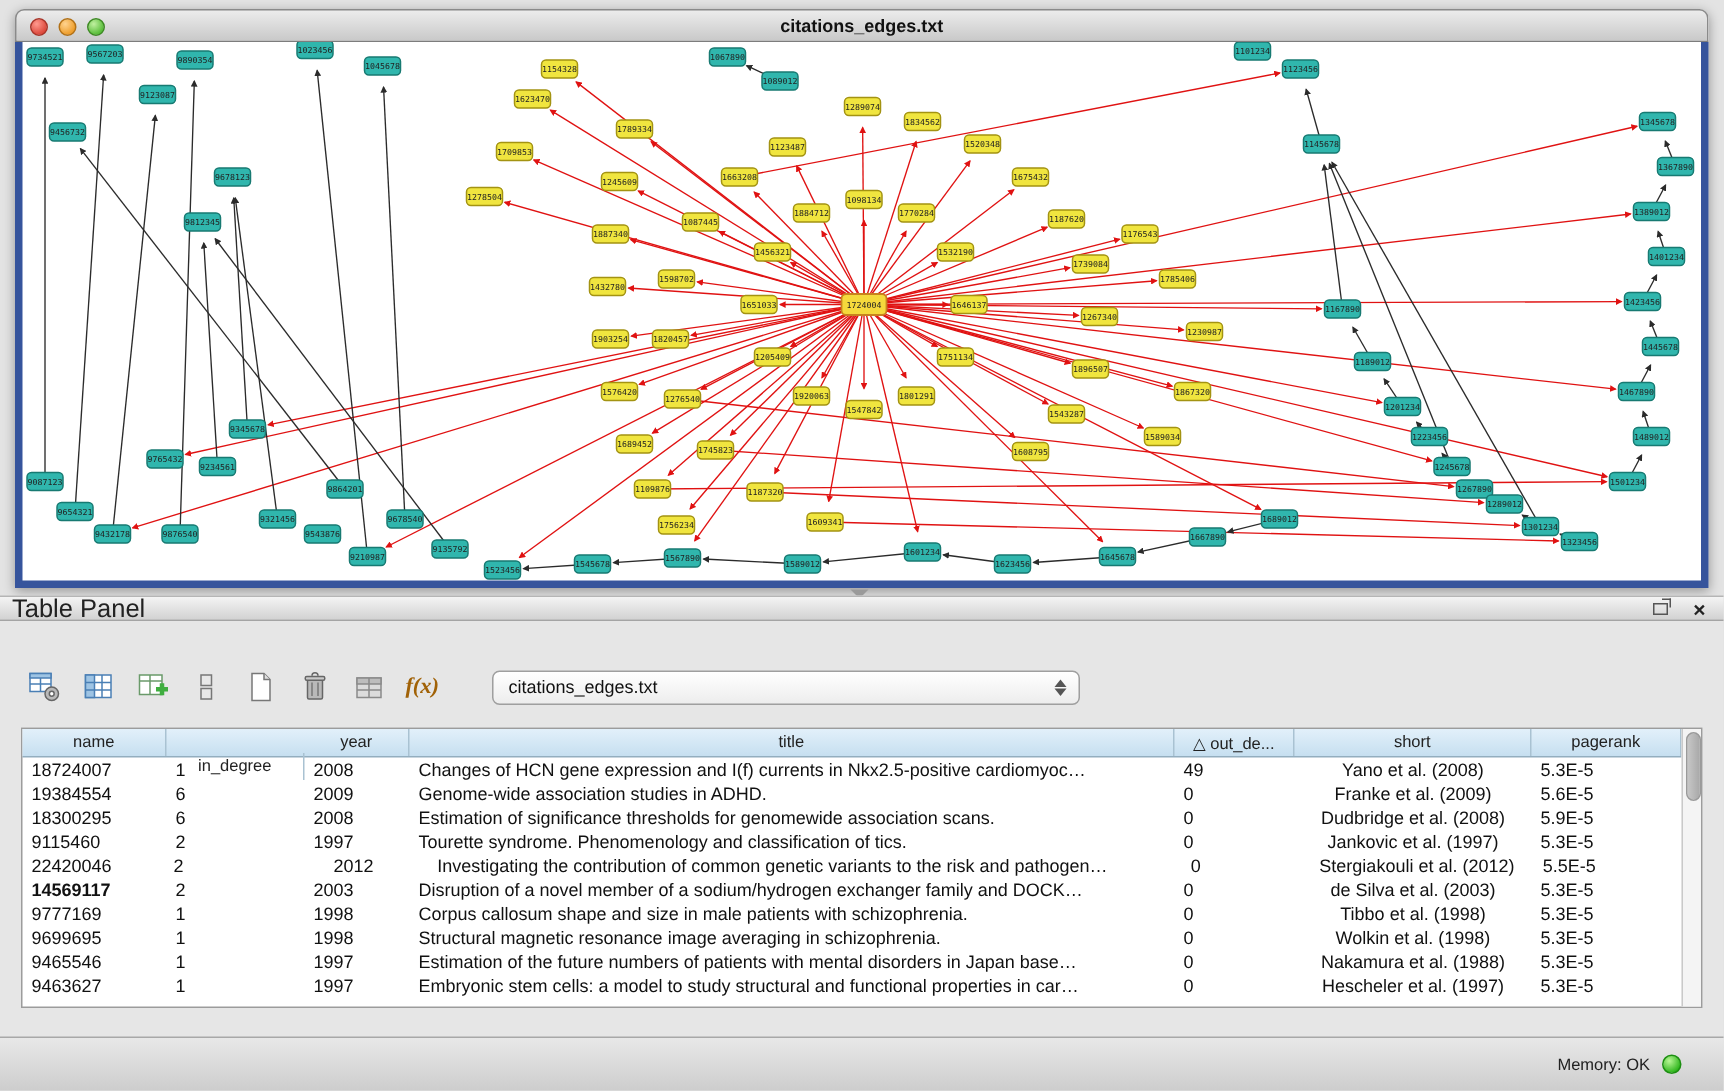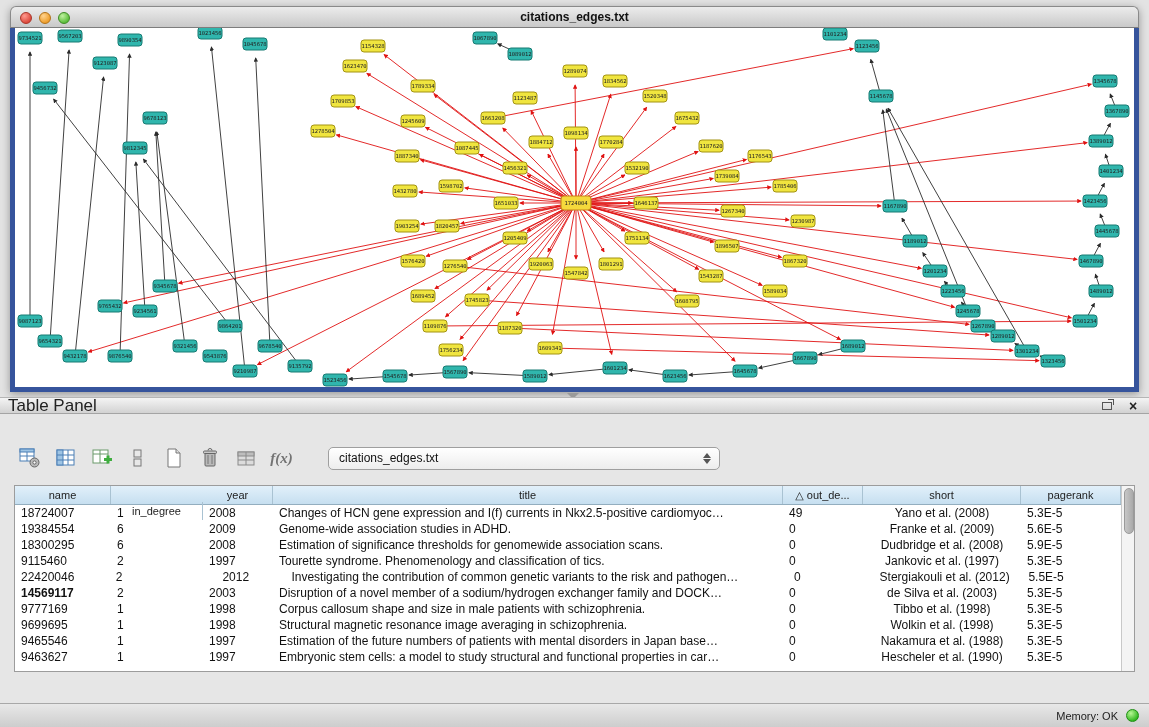--- a/index.html
+++ b/index.html
@@ -35,21 +35,21 @@
   .panel-title { font-size:17px; color:#222; }
   .panel-header .spacer { flex:1; }
   .ph-icon { width:16px; height:14px; margin-left:10px; display:flex; align-items:center; justify-content:center; cursor:default; }
   .float-box { width:10px; height:8px; border:1.5px solid #555; position:relative; }
   .float-box:after { content:""; position:absolute; right:-3px; top:-4px; width:5px; height:5px; border-top:1.5px solid #555; border-right:1.5px solid #555; }
   .close-x { font-size:14px; font-weight:bold; color:#222; line-height:14px; }
 
   
   .toolbar { position:absolute; left:16px; top:46px; height:30px; display:flex; align-items:center; gap:9px; }
   .tb-icon { width:27px; height:27px; display:flex; align-items:center; justify-content:center; border-radius:4px; }
-  .fx-label { font-size:15px; font-style:italic; font-weight:bold; color:#737373; font-family:"Liberation Serif", serif; }
+  .fx-label { font-size:15px; font-style:italic; font-weight:bold; color:#a16207; font-family:"Liberation Serif", serif; }
   .combo { margin-left:24px; width:392px; height:23px; background:linear-gradient(#ffffff,#ededed); border:1px solid #9f9f9f; border-radius:5px; display:flex; align-items:center; padding:0 6px 0 10px; box-shadow:inset 0 1px 1px rgba(255,255,255,.8); }
   .combo-text { flex:1; font-size:12px; color:#111; }
   .combo-arrows { display:flex; flex-direction:column; align-items:center; gap:1px; padding-right:2px; }
   .combo-arrows i { width:0; height:0; border-left:4px solid transparent; border-right:4px solid transparent; display:block; }
   .combo-arrows .up { border-bottom:5px solid #555; }
   .combo-arrows .dn { border-top:5px solid #555; }
 
   
   .table-box { position:absolute; left:14px; top:88px; width:1121px; height:187px; background:#ffffff; border:1px solid #9c9c9c; display:flex; }
   .table-main { width:1106px; }
@@ -63,21 +63,21 @@
   .vthumb { position:absolute; left:2px; top:2px; width:10px; height:46px; background:linear-gradient(90deg,#c7c7c7,#a9a9a9); border-radius:5px; border:1px solid #9a9a9a; }
 
   
   .tabbar { position:absolute; left:0; top:279px; width:1149px; display:flex; justify-content:center; }
   .tabs { display:flex; border:1px solid #8f8f8f; border-radius:4px; overflow:hidden; box-shadow:0 1px 0 rgba(255,255,255,.7); }
   .tab { font-size:12px; padding:2px 12px; background:linear-gradient(#fdfdfd,#e8e8e8); color:#222; border-right:1px solid #9a9a9a; line-height:14px; }
   .tab:last-child { border-right:none; }
   .tab.active { background:linear-gradient(#7e7e7e,#5a5a5a); color:#fff; }
 
   
-  .statusbar { position:absolute; left:0; bottom:0; width:1149px; height:24px; background:linear-gradient(#e8e8e8,#cdcdcd); border-top:1px solid #a8a8a8; display:flex; align-items:center; justify-content:flex-end; padding:0 10px; gap:8px; }
+  .statusbar { position:absolute; left:0; bottom:0; width:1149px; height:36px; background:linear-gradient(#e8e8e8,#cdcdcd); border-top:1px solid #a8a8a8; display:flex; align-items:center; justify-content:flex-end; padding:0 28px; gap:8px; }
   .mem-label { font-size:11px; color:#222; }
   .mem-dot { width:13px; height:13px; border-radius:50%; background:radial-gradient(circle at 35% 30%, #b8f795, #2eb51c 75%); border:1px solid #1d8f12; }
 </style>
 </head>
 <body>
 
 <div class="screen">
 
   <div class="net-window">
     <div class="titlebar">
@@ -809,21 +809,21 @@
               <div class="tcell c4" style="width: 80px;">0</div>
               <div class="tcell c5" style="width: 158px;">Nakamura et al. (1988)</div>
               <div class="tcell c6" style="width: 100px;">5.3E-5</div>
             </div>
             <div class="trow">
               <div class="tcell c0" style="width: 96px;">9463627</div>
               <div class="tcell c1" style="width: 92px;">1</div>
               <div class="tcell c2" style="width: 70px;">1997</div>
               <div class="tcell c3" style="width: 510px;">Embryonic stem cells: a model to study structural and functional properties in car…</div>
               <div class="tcell c4" style="width: 80px;">0</div>
-              <div class="tcell c5" style="width: 158px;">Hescheler et al. (1990)</div>
+              <div class="tcell c5" style="width: 158px;">Hescheler et al. (1997)</div>
               <div class="tcell c6" style="width: 100px;">5.3E-5</div>
             </div>
           </div>
       </div>
       <div class="vscroll">
           <div class="vthumb"></div>
         </div>
     </div>
 
   </div>

